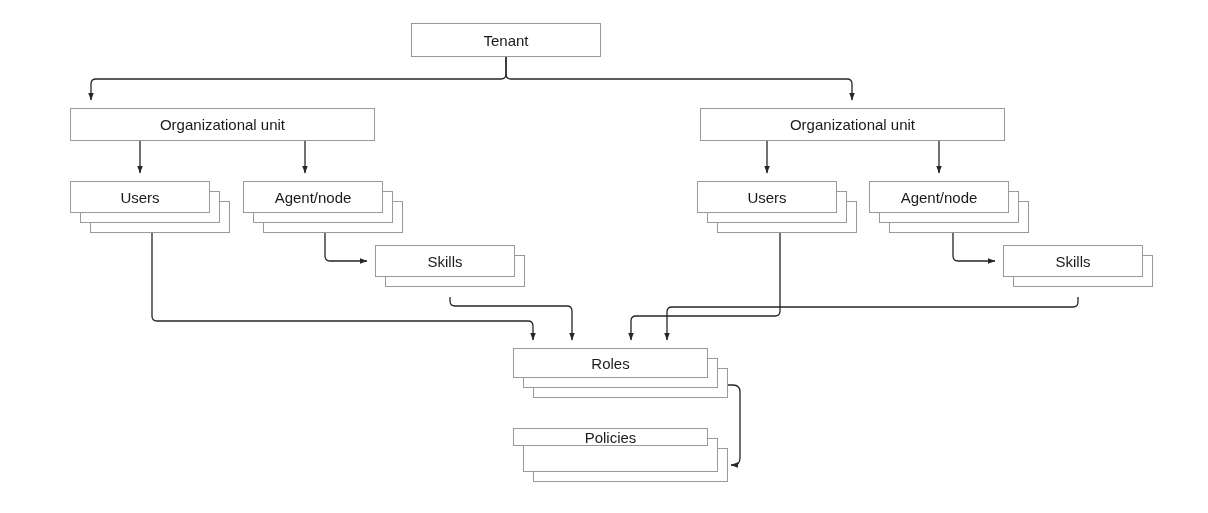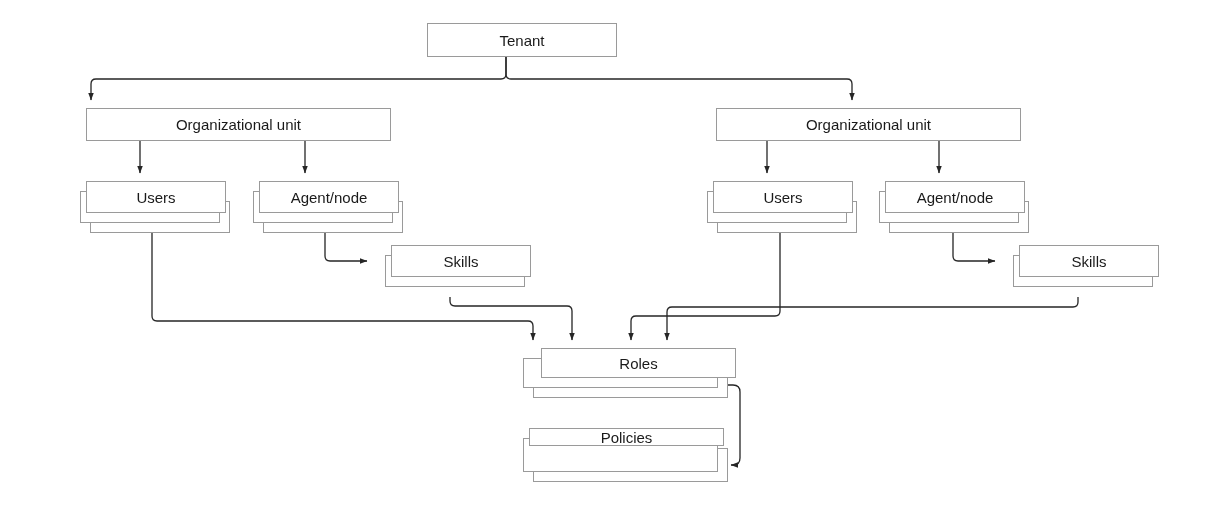--- a/index.html
+++ b/index.html
@@ -29,21 +29,21 @@
     position: absolute;
   }
   .card-stack-layer {
     position: absolute;
     border: 1px solid #9a9a9a;
     background: #ffffff;
     box-sizing: border-box;
   }
   .card-face {
     position: absolute;
-    left: 16px;
+    left: 0;
     top: 0;
     border: 1px solid #9a9a9a;
     background: #ffffff;
     box-sizing: border-box;
     display: flex;
     align-items: center;
     justify-content: center;
   }
   .card-label {
     font-family: "Liberation Sans", sans-serif;
@@ -155,21 +155,21 @@
   <div class="node" style="left:1003px; top:245px; width:140px; height:32px;">
     <div class="card-stack-layer" style="left:10px; top:10px; width:140px; height:32px;"></div>
     <div class="card-face" style="width:140px; height:32px;">
       <span class="card-label">Skills</span>
     </div>
   </div>
 
   <div class="node" style="left:513px; top:348px; width:195px; height:30px;">
     <div class="card-stack-layer" style="left:20px; top:20px; width:195px; height:30px;"></div>
     <div class="card-stack-layer" style="left:10px; top:10px; width:195px; height:30px;"></div>
-    <div class="card-face" style="width:195px; height:30px;margin-left:12px;">
+    <div class="card-face" style="width:195px; height:30px;">
       <span class="card-label">Roles</span>
     </div>
   </div>
 
   <div class="node" style="left:513px; top:428px; width:195px; height:34px;">
     <div class="card-stack-layer" style="left:20px; top:20px; width:195px; height:34px;"></div>
     <div class="card-stack-layer" style="left:10px; top:10px; width:195px; height:34px;"></div>
     <div class="card-face" style="width:195px; height:18px;">
       <span class="card-label">Policies</span>
     </div>

